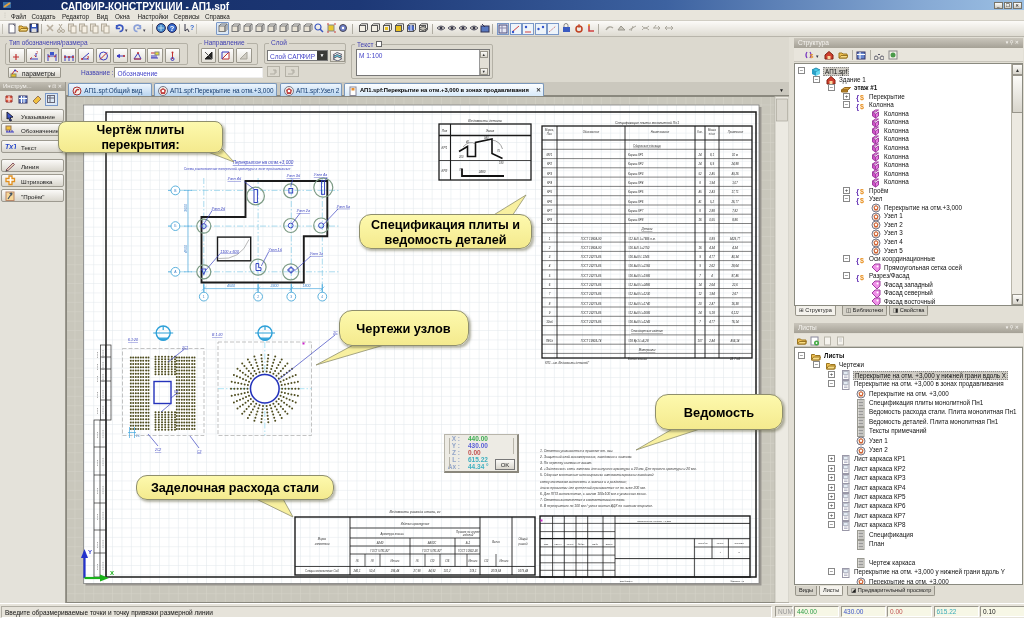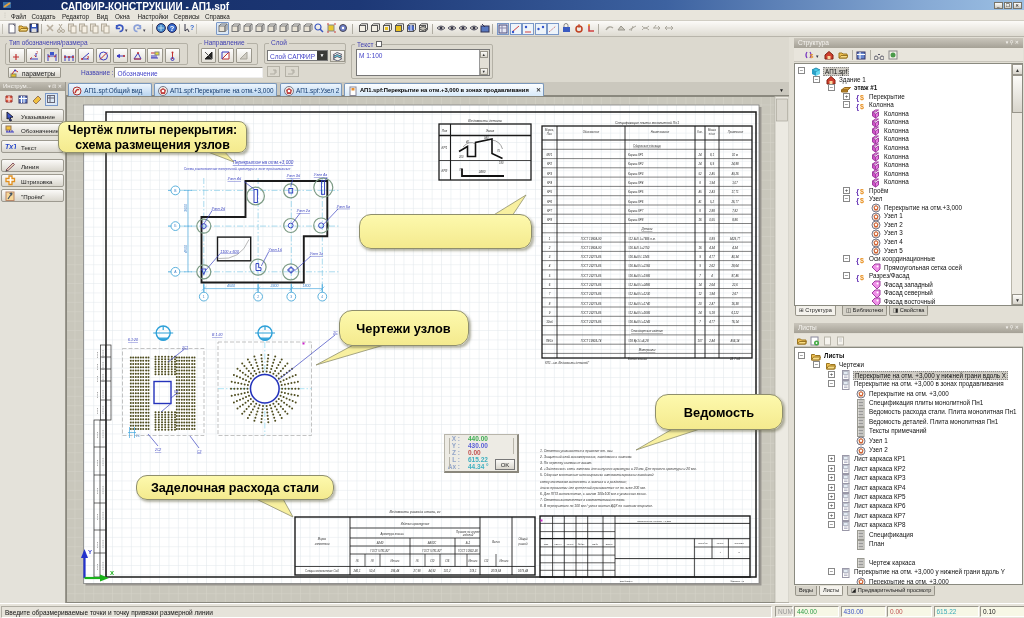--- a/index.html
+++ b/index.html
@@ -966,25 +966,26 @@
 <span style="position:absolute;right:3.5px;top:3px;width:1px;height:16px;background:#b8b5aa;"></span>
 <div style="position:absolute;right:2px;bottom:1px;width:20px;height:11px;background:linear-gradient(#fbfaf7,#d8d5cc);border:1px solid #777;font-size:6px;text-align:center;line-height:10px;color:#222;">OK</div>
 </div>
 <svg class="abs" style="left:0;top:0;pointer-events:none" width="1024" height="618" viewBox="0 0 1024 618">
 <polygon points="200,149 234,162 222,149" fill="#f8f0a0" stroke="#8f8f6d" stroke-width="0.8"></polygon>
 <polygon points="492,216 526,195 512,216" fill="#f8f0a0" stroke="#8f8f6d" stroke-width="0.8"></polygon>
 <polygon points="357,343 316,365 391,343" fill="#f8f0a0" stroke="#8f8f6d" stroke-width="0.8"></polygon>
 <polygon points="676,427 636,450 706,427" fill="#f8f0a0" stroke="#8f8f6d" stroke-width="0.8"></polygon>
 <polygon points="252,497 293,517 282,497" fill="#f8f0a0" stroke="#8f8f6d" stroke-width="0.8"></polygon>
 </svg>
-<div class="callout" style="left:58px;top:120.5px;width:189px;height:32px;border-radius:8px;font-size:12.4px;padding-top:1px;">
+<div class="callout" style="left:58px;top:120.5px;width:165px;height:32px;border-radius:8px;font-size:12.4px;padding-top:1px;">
     <div style="line-height:15px;">Чертёж плиты перекрытия:</div>
-    <div style="line-height:15px;">схема размещения узлов</div>
   </div>
 <div class="callout" style="left:359px;top:213.5px;width:173px;height:35.5px;border-radius:12px;font-size:12.6px;padding-top:3px;">
+    <div style="line-height:15px;">Спецификация плиты и</div>
+    <div style="line-height:15px;">ведомость деталей</div>
   </div>
 <div class="callout" style="left:338.5px;top:309.5px;width:130px;height:36px;border-radius:13px;font-size:12.8px;padding-top:2px;">
     <div style="line-height:32px;border-radius:6px;">Чертежи узлов</div>
   </div>
 <div class="callout" style="left:655px;top:393.5px;width:128px;height:36px;border-radius:13px;font-size:12.8px;padding-top:2px;">
     <div style="line-height:32px;">Ведомость</div>
   </div>
 <div class="callout" style="left:136px;top:474.5px;width:198px;height:25px;border-radius:11px;font-size:12.6px;padding-top:2px;">
     <div style="line-height:21px;">Заделочная расхода стали</div>
   </div>

